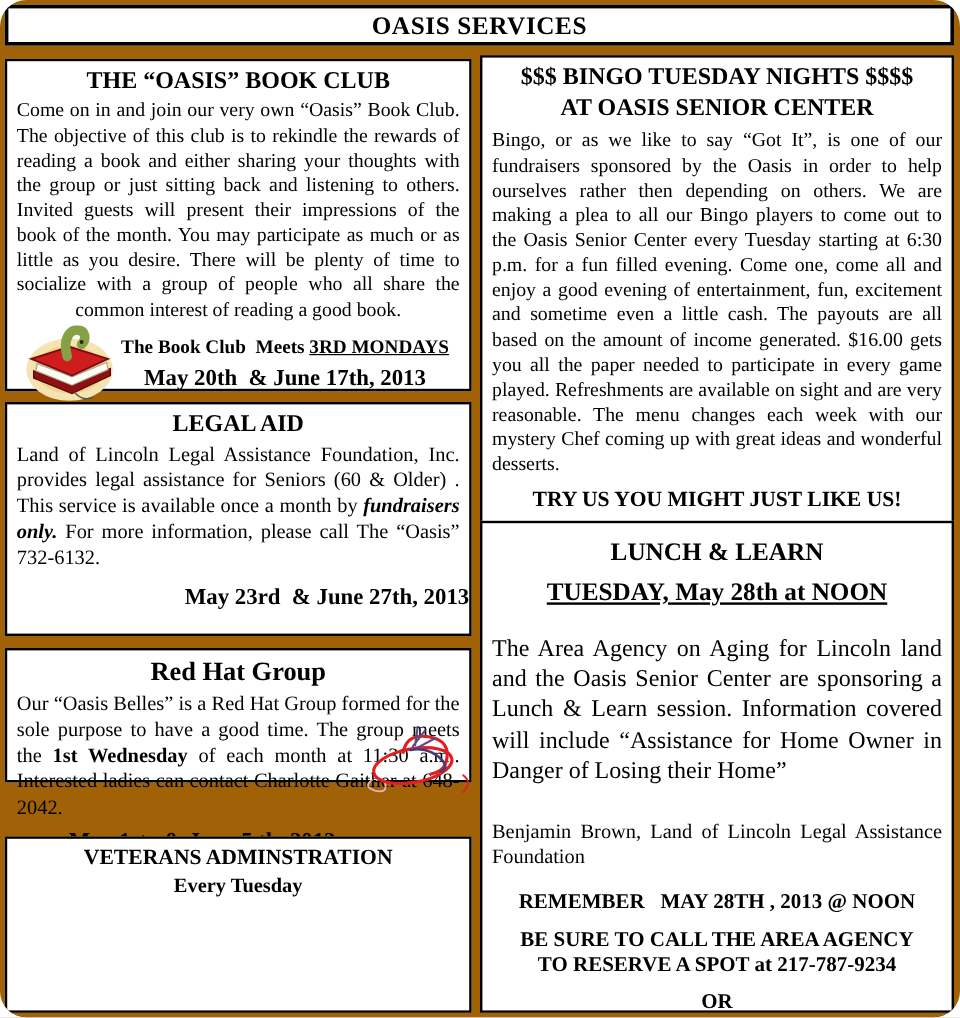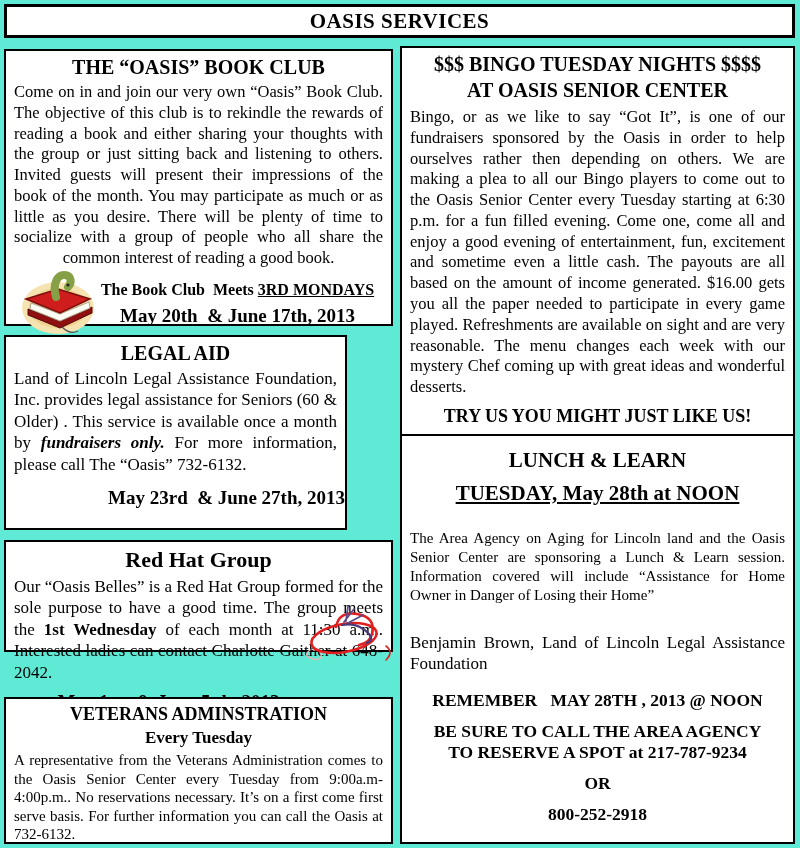--- a/index.html
+++ b/index.html
@@ -1,41 +1,42 @@
 <!DOCTYPE html>
 <html><head>
 <meta charset="utf-8">
 <style>
   * { margin: 0; padding: 0; box-sizing: border-box; }
   html, body { background: #ffffff; }
   .page {
     position: relative;
     width: 800px;
     height: 848px;
-    background: #5eead4;
+    background: #a16207;
     font-family: "Liberation Serif", "DejaVu Serif", serif;
     color: #000000;
     overflow: hidden;
+    border-radius: 22px;
   }
   .box {
     position: absolute;
     border: 2px solid #000000;
     background: #ffffff;
   }
   .header-box {
     left: 4px; top: 4px; width: 791px; height: 34px;
     border-width: 3px;
     display: flex; align-items: center; justify-content: center;
   }
   .page-title {
     font-weight: bold; font-size: 21px; letter-spacing: 0.5px;
   }
   
   .box-bookclub  { left: 4px;   top: 49px;  width: 389px; height: 277px; }
-  .box-legalaid  { left: 4px;   top: 335px; width: 343px; height: 195px; }
+  .box-legalaid  { left: 4px;   top: 335px; width: 389px; height: 195px; }
   .box-redhat    { left: 4px;   top: 540px; width: 389px; height: 112px; overflow: visible; }
   .box-veterans  { left: 4px;   top: 697px; width: 389px; height: 147px; }
   
   .box-bingo     { left: 400px; top: 46px;  width: 395px; height: 456px; }
   .box-lunch     { left: 400px; top: 434px; width: 395px; height: 410px; }
 
   .sec-title {
     text-align: center; font-weight: bold; font-size: 20px;
     margin-top: 5px;
   }
@@ -132,34 +133,33 @@
           <path d="M42,20 l10,-13 M46,21 l15,-8 M44,19 l2,-15" stroke="#5a4a8a" stroke-width="1.8"></path>
           <path d="M40,23 q16,-3 27,9 q5,6 -2,9" stroke="#4a3a7a" stroke-width="2.2"></path>
         </g>
       </svg>
     </div>
   </div>
 
   <div class="box box-veterans">
     <div class="sec-title" style="font-size:18px;">VETERANS ADMINSTRATION</div>
     <div class="sec-subtitle" style="font-size:17px;">Every Tuesday</div>
-    <div class="body-text small">A representative from the Veterans Administration comes to the   Oasis Senior Center every Tuesday from 9:00a.m-4:00p.m..  No  reservations necessary.  It’s on a first come first serve basis.  For further information you can call the Oasis at 732-6132.</div>
   </div>
 
   <div class="box box-bingo">
     <div class="sec-title">$$$ BINGO TUESDAY NIGHTS $$$$</div>
     <div class="sec-subtitle">AT OASIS SENIOR CENTER</div>
     <div class="body-text" style="padding-top:5px;">Bingo, or as we like to say “Got It”, is one of  our fundraisers sponsored by the Oasis in order to help ourselves rather then depending on others. We are making a plea to all our Bingo players to come out to the Oasis Senior Center every Tuesday starting at 6:30 p.m. for a fun filled evening. Come one, come all and enjoy a good evening of entertainment, fun, excitement and sometime even a little cash. The payouts are all based on the amount of income generated. $16.00 gets you all the paper needed to participate in every game played. Refreshments are available on sight and are very reasonable. The menu changes each week with our mystery Chef coming up with great ideas and wonderful desserts.</div>
     <div class="shout-line">TRY US YOU MIGHT JUST LIKE US!</div>
   </div>
 
   <div class="box box-lunch">
     <div class="sec-title" style="margin-top:12px; font-size:21px;">LUNCH &amp; LEARN</div>
     <div class="sec-subtitle underline-title">TUESDAY,  May 28th at NOON</div>
-    <div class="body-text lunch-body" style="font-size:15px;">The Area Agency on Aging for Lincoln land and the Oasis Senior Center are sponsoring a Lunch &amp; Learn session. Information covered will include “Assistance for Home Owner in Danger of Losing their Home”</div>
+    <div class="body-text lunch-body" style="font-size:20px;">The Area Agency on Aging for Lincoln land and the Oasis Senior Center are sponsoring a Lunch &amp; Learn session. Information covered will include “Assistance for Home Owner in Danger of Losing their Home”</div>
     <div class="body-text speaker-text" style="font-size:17px;">Benjamin Brown, Land of Lincoln Legal Assistance Foundation</div>
     <div class="reminder">REMEMBER   MAY 28TH , 2013 @ NOON</div>
     <div class="reminder tight">BE SURE TO CALL THE AREA AGENCY TO RESERVE A SPOT at 217-787-9234</div>
     <div class="reminder tight">OR</div>
     <div class="reminder tight">800-252-2918</div>
   </div>
 
 </div>
 
 </body></html>

